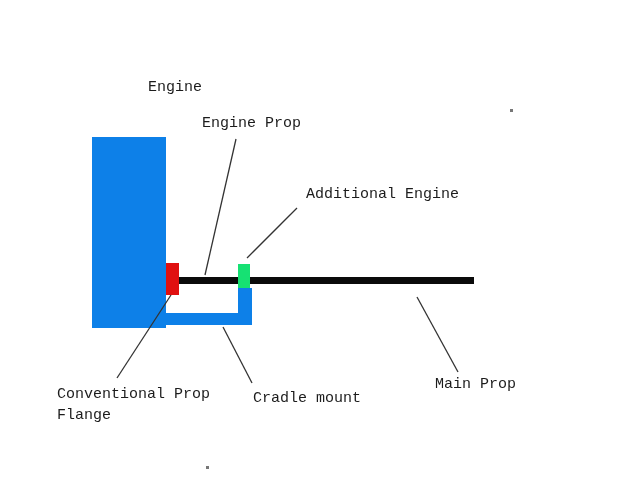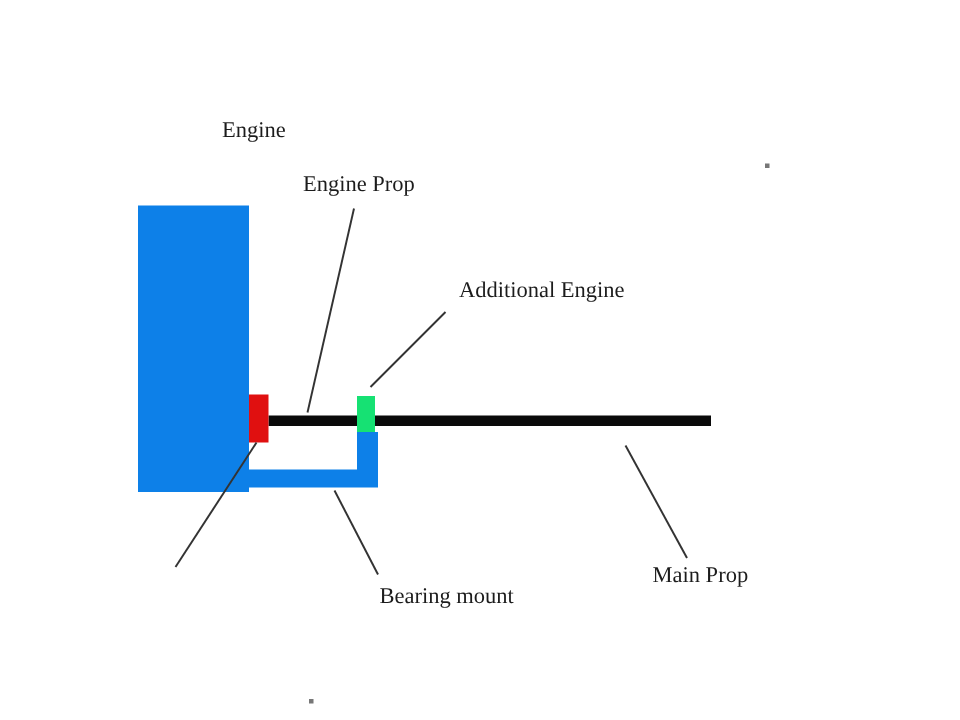--- a/index.html
+++ b/index.html
@@ -2,21 +2,21 @@
 <html><head>
 <meta charset="utf-8">
 <style>
   html, body { margin: 0; padding: 0; background: #ffffff; }
   .canvas {
     position: relative;
     width: 560px;
     height: 480px;
     background: #ffffff;
     overflow: hidden;
-    font-family: Liberation Serif, serif;
+    font-family: Liberation Mono, monospace;
   }
   .shapes-svg {
     position: absolute;
     left: 0;
     top: 0;
     width: 640px;
     height: 480px;
   }
   .label {
     position: absolute;
@@ -60,18 +60,22 @@
     <rect x="510" y="109" width="3" height="3" fill="#777777"></rect>
     <rect x="206" y="466" width="3" height="3" fill="#777777"></rect>
   </svg>
 
   <div class="label label-engine">Engine</div>
 
   <div class="label label-short-prop">Engine Prop</div>
 
   <div class="label label-additional-bearing">Additional Engine</div>
 
+  <div class="label label-conv-flange">
+    <div>Conventional Prop</div>
+    <div>Flange</div>
+  </div>
 
-  <div class="label label-cradle-mount">Bearing mount</div>
+  <div class="label label-cradle-mount">Cradle mount</div>
 
   <div class="label label-main-prop">Main Prop</div>
 
 </div>
 
 </body></html>

